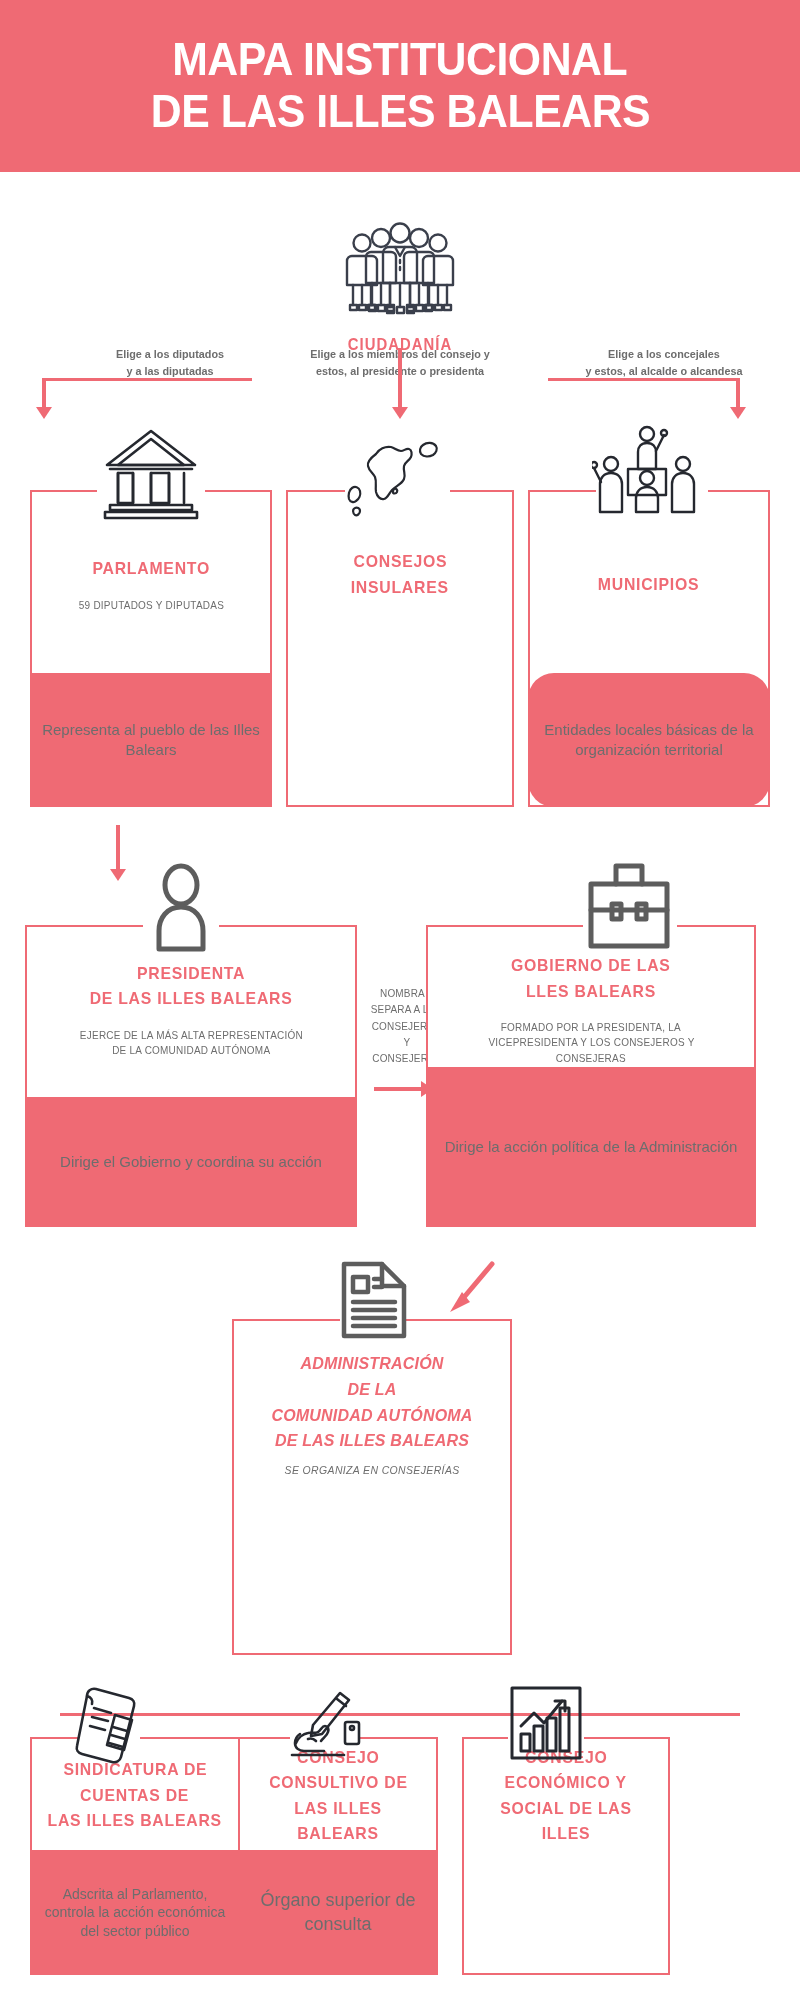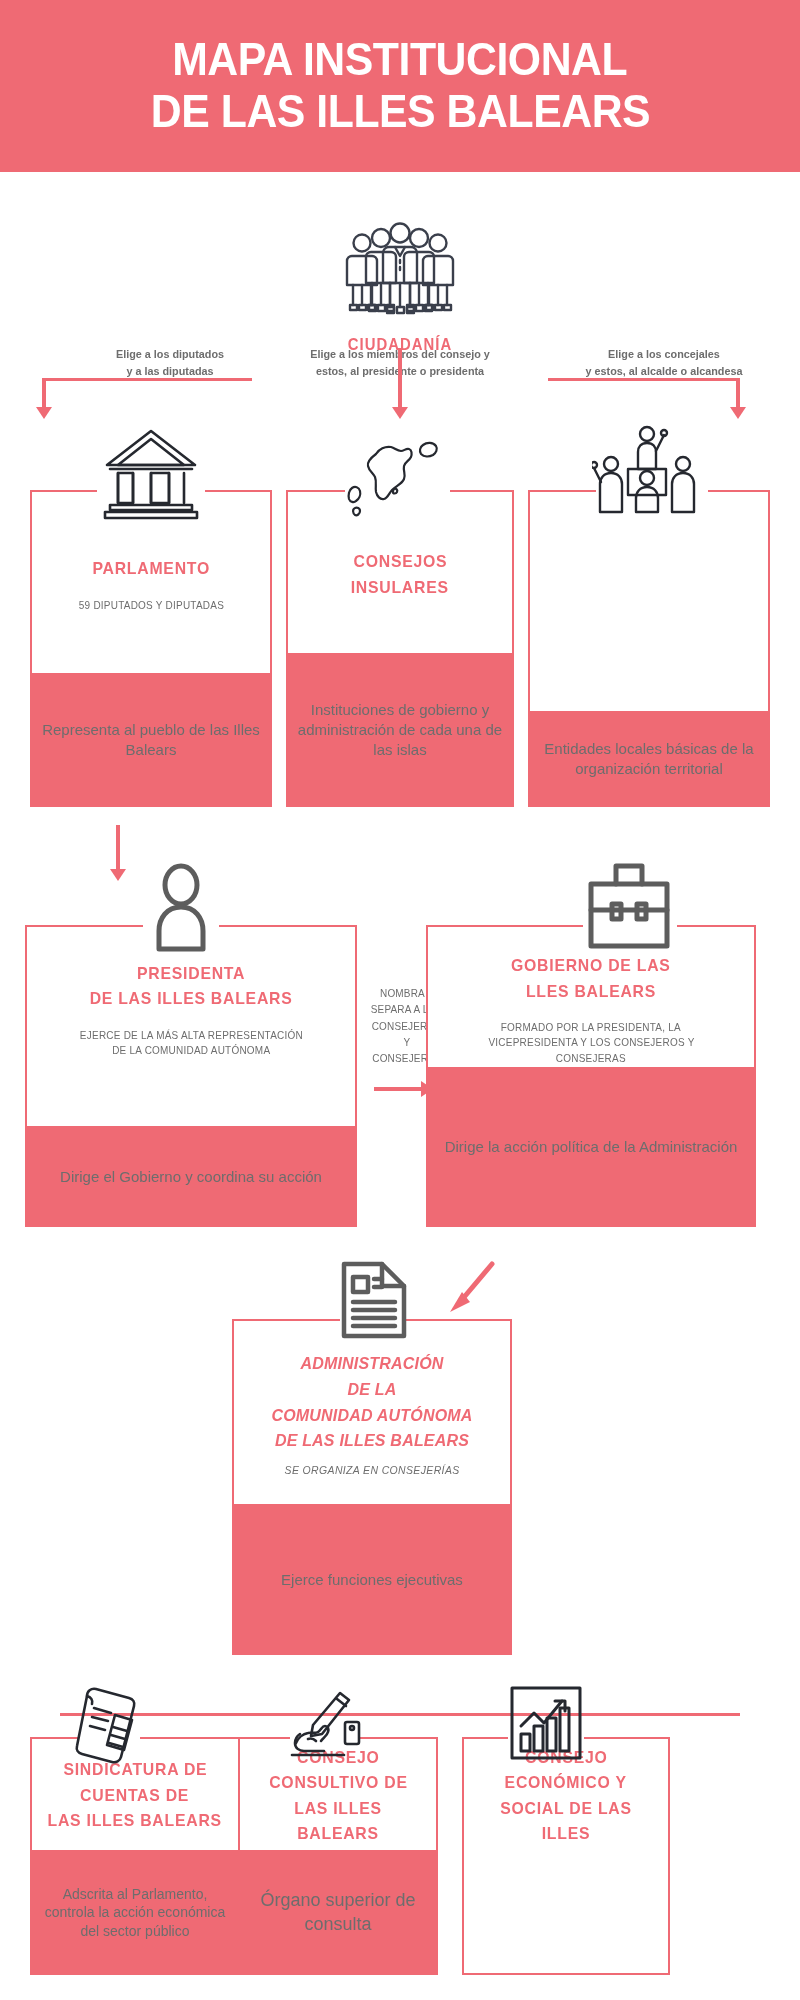--- a/index.html
+++ b/index.html
@@ -283,40 +283,42 @@
     <path d="M10 80h82v5H10z"></path>
     <path d="M5 87h92v6H5z"></path>
   </svg>
 </div>
 
 <div class="card" style="left:286px; top:490px; width:228px; height:317px;">
   <div class="card-top" style="height:165px;">
     <div class="card-title">CONSEJOS</div>
     <div class="card-title">INSULARES</div>
   </div>
-  <div class="card-foot" style="height:154px;">Instituciones de gobierno y administración de cada una de las islas</div>
 </div>
 <div class="notch" style="left:345px; top:486px; width:105px; height:8px;"></div>
 <div class="icon" style="left:330px; top:432px;">
   <svg width="122" height="88" viewBox="0 0 122 88" fill="none" stroke="#25282f" stroke-width="2.2" stroke-linejoin="round" stroke-linecap="round">
 
     <path d="M46 22c3-5 9-8 15-7 4 1 6 4 10 4 3 0 5-3 8-2 3 1 3 5 2 8-2 4-6 5-7 9-1 5 2 9 0 13-2 5-8 7-12 11-3 3-4 8-8 9-4 1-7-3-8-7-1-5 1-10-1-15-2-4-6-6-7-11-1-4 4-9 8-12z"></path>
 
     <path d="M93 13c4-3 10-3 13 1 2 3 0 7-3 9-4 2-9 2-12-1-2-3-1-7 2-9z"></path>
 
     <path d="M22 56c3-2 7-1 8 3 1 4-1 8-4 10-2 2-6 1-7-2-1-4 0-9 3-11z"></path>
 
     <path d="M25 76c2-1 5 0 5 3s-3 5-5 4-3-6 0-7z"></path>
 
     <path d="M64 57c2-1 4 1 3 3-1 2-4 2-4 0s0-2 1-3z"></path>
   </svg>
 </div>
 
 <div class="card" style="left:528px; top:490px; width:242px; height:317px;">
-  <div class="card-foot" style="height:96px;">Entidades locales básicas de la organización territorial</div>
+  <div class="card-top" style="height:185px;">
+    <div class="card-title">MUNICIPIOS</div>
+  </div>
+  <div class="card-foot" style="height:134px;border-radius:26px;">Entidades locales básicas de la organización territorial</div>
 </div>
 <div class="notch" style="left:596px; top:486px; width:112px; height:8px;"></div>
 <div class="icon" style="left:592px; top:420px;">
   <svg width="110" height="98" viewBox="0 0 110 98" fill="none" stroke="#25282f" stroke-width="2.4" stroke-linejoin="round" stroke-linecap="round">
 
     <circle cx="55" cy="14" r="7"></circle>
     <path d="M55 23c-6 0-9 4-9 9v17h18V32c0-5-3-9-9-9z"></path>
     <path d="M64 31l8-16"></path>
     <path d="M72 10a3 3 0 1 1 0 6 3 3 0 0 1 0-6z"></path>
 
@@ -337,21 +339,21 @@
 
 <div class="v-arrow" style="left:116px; top:825px; height:45px;"></div>
 
 <div class="card" style="left:25px; top:925px; width:332px; height:302px;">
   <div class="card-top" style="height:165px;">
     <div class="card-title">PRESIDENTA</div>
     <div class="card-title">DE LAS ILLES BALEARS</div>
     <div class="card-sub">EJERCE DE LA MÁS ALTA REPRESENTACIÓN</div>
     <div class="card-sub" style="margin-top:0;">DE LA COMUNIDAD AUTÓNOMA</div>
   </div>
-  <div class="card-foot" style="height:101px;">Dirige el Gobierno y coordina su acción</div>
+  <div class="card-foot" style="height:130px;">Dirige el Gobierno y coordina su acción</div>
 </div>
 <div class="notch" style="left:143px; top:921px; width:76px; height:8px;"></div>
 <div class="icon" style="left:142px; top:863px;">
   <svg width="78" height="90" viewBox="0 0 78 90" fill="none" stroke="#5d5d5d" stroke-width="5" stroke-linejoin="round" stroke-linecap="round">
     <ellipse cx="39" cy="22" rx="16" ry="19"></ellipse>
     <path d="M39 44c-14 0-22 11-22 24v18h44V68c0-13-8-24-22-24z"></path>
   </svg>
 </div>
 
 <div class="nombra" style="left:365px; top:985px;">
@@ -391,21 +393,20 @@
 </div>
 
 <div class="card" style="left:232px; top:1319px; width:280px; height:336px;">
   <div class="card-top" style="height:185px;font-style:italic;">
     <div class="admin-title">ADMINISTRACIÓN</div>
     <div class="admin-title">DE LA</div>
     <div class="admin-title">COMUNIDAD AUTÓNOMA</div>
     <div class="admin-title">DE LAS ILLES BALEARS</div>
     <div class="admin-sub">SE ORGANIZA EN CONSEJERÍAS</div>
   </div>
-  <div class="card-foot" style="height:151px;">Ejerce funciones ejecutivas</div>
 </div>
 <div class="notch" style="left:340px; top:1315px; width:66px; height:8px;"></div>
 <div class="icon" style="left:338px; top:1258px;">
   <svg width="72" height="84" viewBox="0 0 72 84" fill="none" stroke="#5d5d5d" stroke-width="4.5" stroke-linejoin="round" stroke-linecap="round">
     <path d="M6 6h38l22 22v50H6z"></path>
     <path d="M44 6v22h22"></path>
     <rect x="15" y="19" width="15" height="15"></rect>
     <path d="M36 21h8M36 29h8"></path>
     <path d="M15 44h42M15 52h42M15 60h42M15 68h42"></path>
   </svg>

